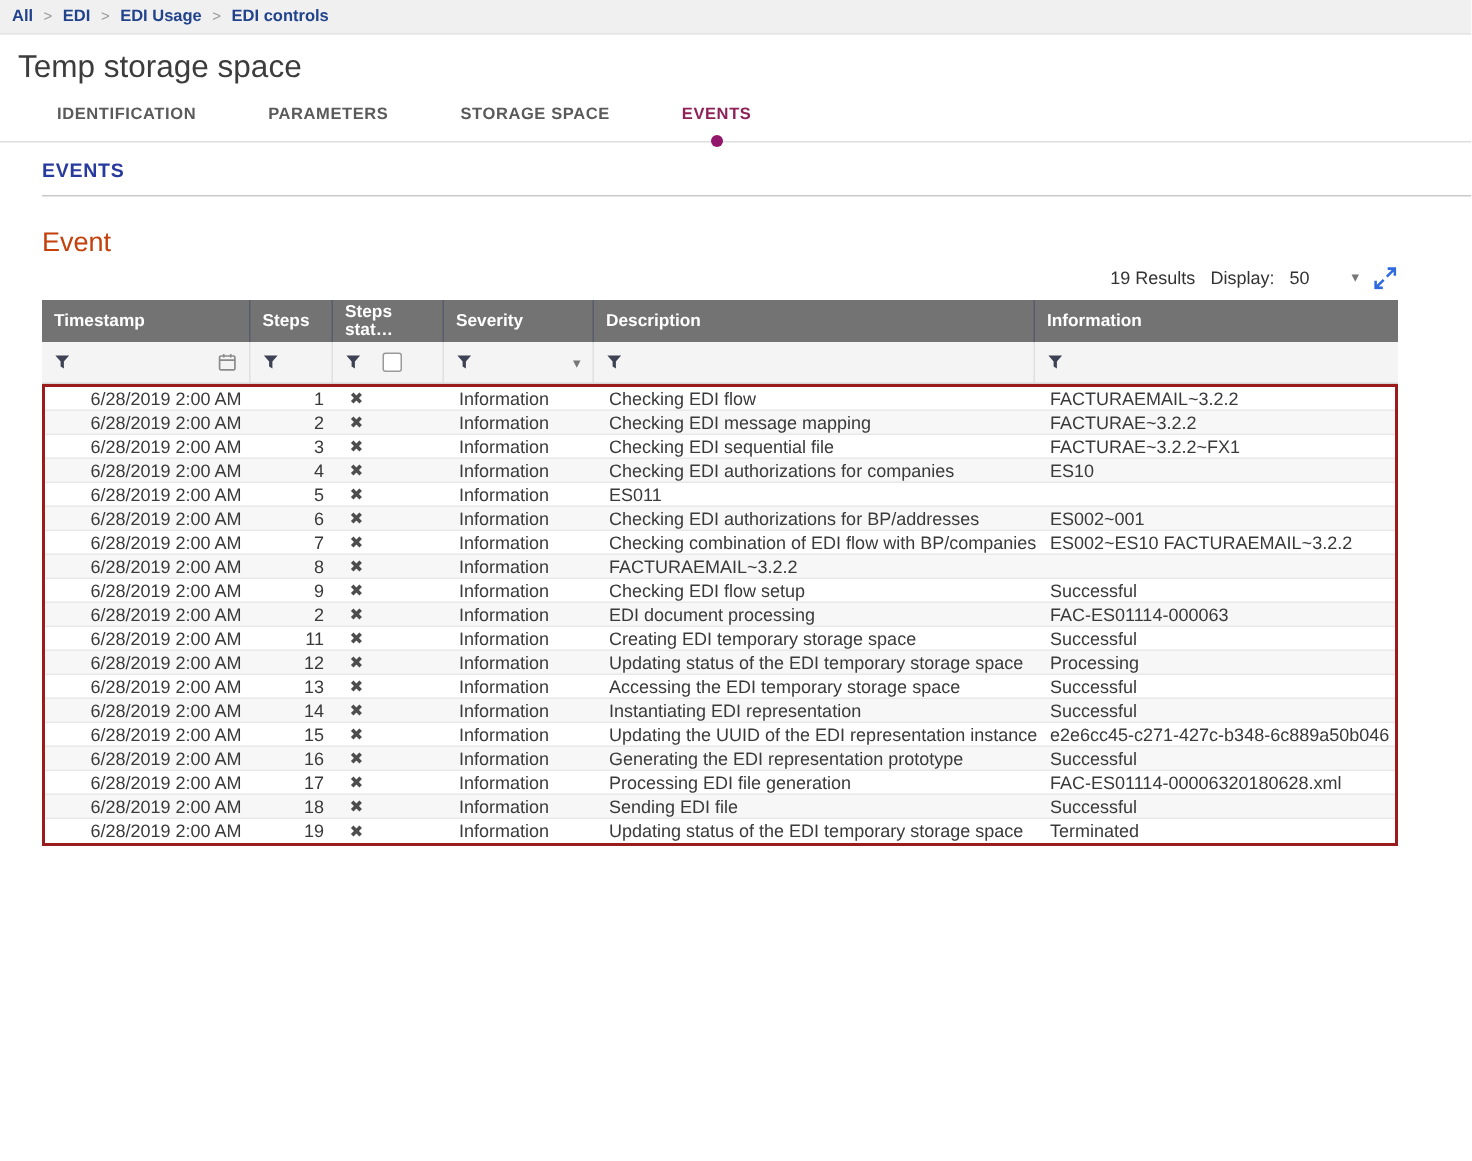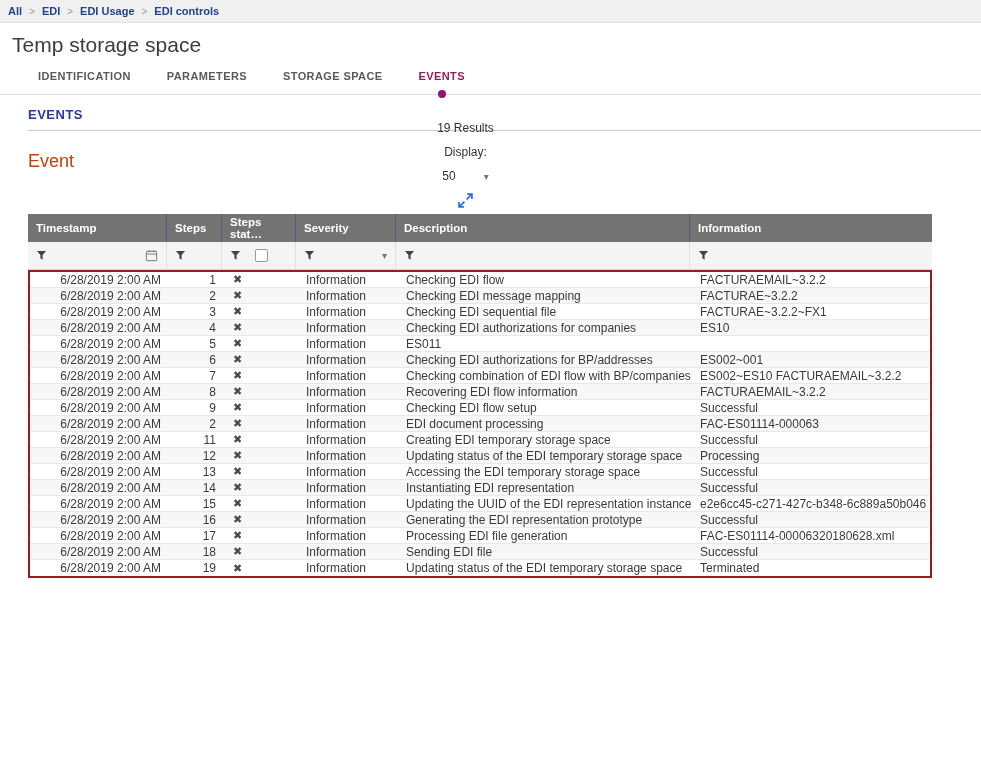--- a/index.html
+++ b/index.html
@@ -11,41 +11,41 @@
     height: 23px; background: #f0f0f1; border-bottom: 1px solid #e3e3e3;
     display: flex; align-items: center; padding: 0 8px; gap: 7px; font-size: 11px;
   }
   .crumb { color: #21438c; font-weight: bold; cursor: pointer; }
   .crumb-sep { color: #9a9a9a; font-size: 10px; }
 
   
   .page-title { font-size: 21px; color: #3c3c3c; padding: 10px 12px 6px 12px; font-weight: normal; }
 
   
-  .tabs { display: flex; gap: 36px; padding: 4px 0 0 38px; border-bottom: 1px solid #dedede; }
+  .tabs { display: flex; gap: 48px; padding: 4px 0 0 38px; border-bottom: 1px solid #dedede; }
   .tab {
     font-size: 11px; color: #5a5a5a; letter-spacing: .4px; cursor: pointer;
     padding: 3px 0 12px 0; position: relative; font-weight: bold;
   }
   .tab.active { color: #8e2157; }
   .tab-dot {
     position: absolute; left: 50%; bottom: -4px; transform: translateX(-50%);
     width: 8px; height: 8px; border-radius: 50%; background: #92176b;
   }
 
   
   .section-header { margin: 10px 0 0 28px; padding-bottom: 7px; border-bottom: 1px solid #c9c9c9; }
   .section-title { color: #283a9e; font-size: 13px; font-weight: bold; letter-spacing: .5px; }
 
   .event-label { margin: 20px 0 0 28px; color: #c2410c; font-size: 18px; }
 
   
   .results-bar {
     display: flex; justify-content: flex-end; align-items: center; gap: 10px;
-    margin: 18px 50px 6px 0; font-size: 12px; color: #333; height: 18px; flex-direction: column;
+    margin: 4px 50px 6px 0; font-size: 12px; color: #333; height: 18px;
   }
   .display-dropdown { display: flex; align-items: center; gap: 28px; cursor: pointer; }
   .caret { color: #777; font-size: 10px; }
   .expand-btn { cursor: pointer; display: flex; align-items: center; }
 
   
   .table-wrap { margin-left: 28px; width: 904px; font-size: 12px; }
   .grid-row { display: grid; grid-template-columns: 139px 55px 74px 100px 294px 1fr; }
 
   .thead { background: #737373; color: #fff; height: 28px; }
@@ -248,21 +248,20 @@
     <div class="td">Information</div>
     <div class="td">Checking combination of EDI flow with BP/companies</div>
     <div class="td">ES002~ES10 FACTURAEMAIL~3.2.2</div>
   </div>
 
   <div class="grid-row trow alt">
     <div class="td right">6/28/2019 2:00 AM</div>
     <div class="td right">8</div>
     <div class="td xmark">✖</div>
     <div class="td">Information</div>
-    <div class="td">Recovering EDI flow information</div>
     <div class="td">FACTURAEMAIL~3.2.2</div>
   </div>
 
   <div class="grid-row trow">
     <div class="td right">6/28/2019 2:00 AM</div>
     <div class="td right">9</div>
     <div class="td xmark">✖</div>
     <div class="td">Information</div>
     <div class="td">Checking EDI flow setup</div>
     <div class="td">Successful</div>

